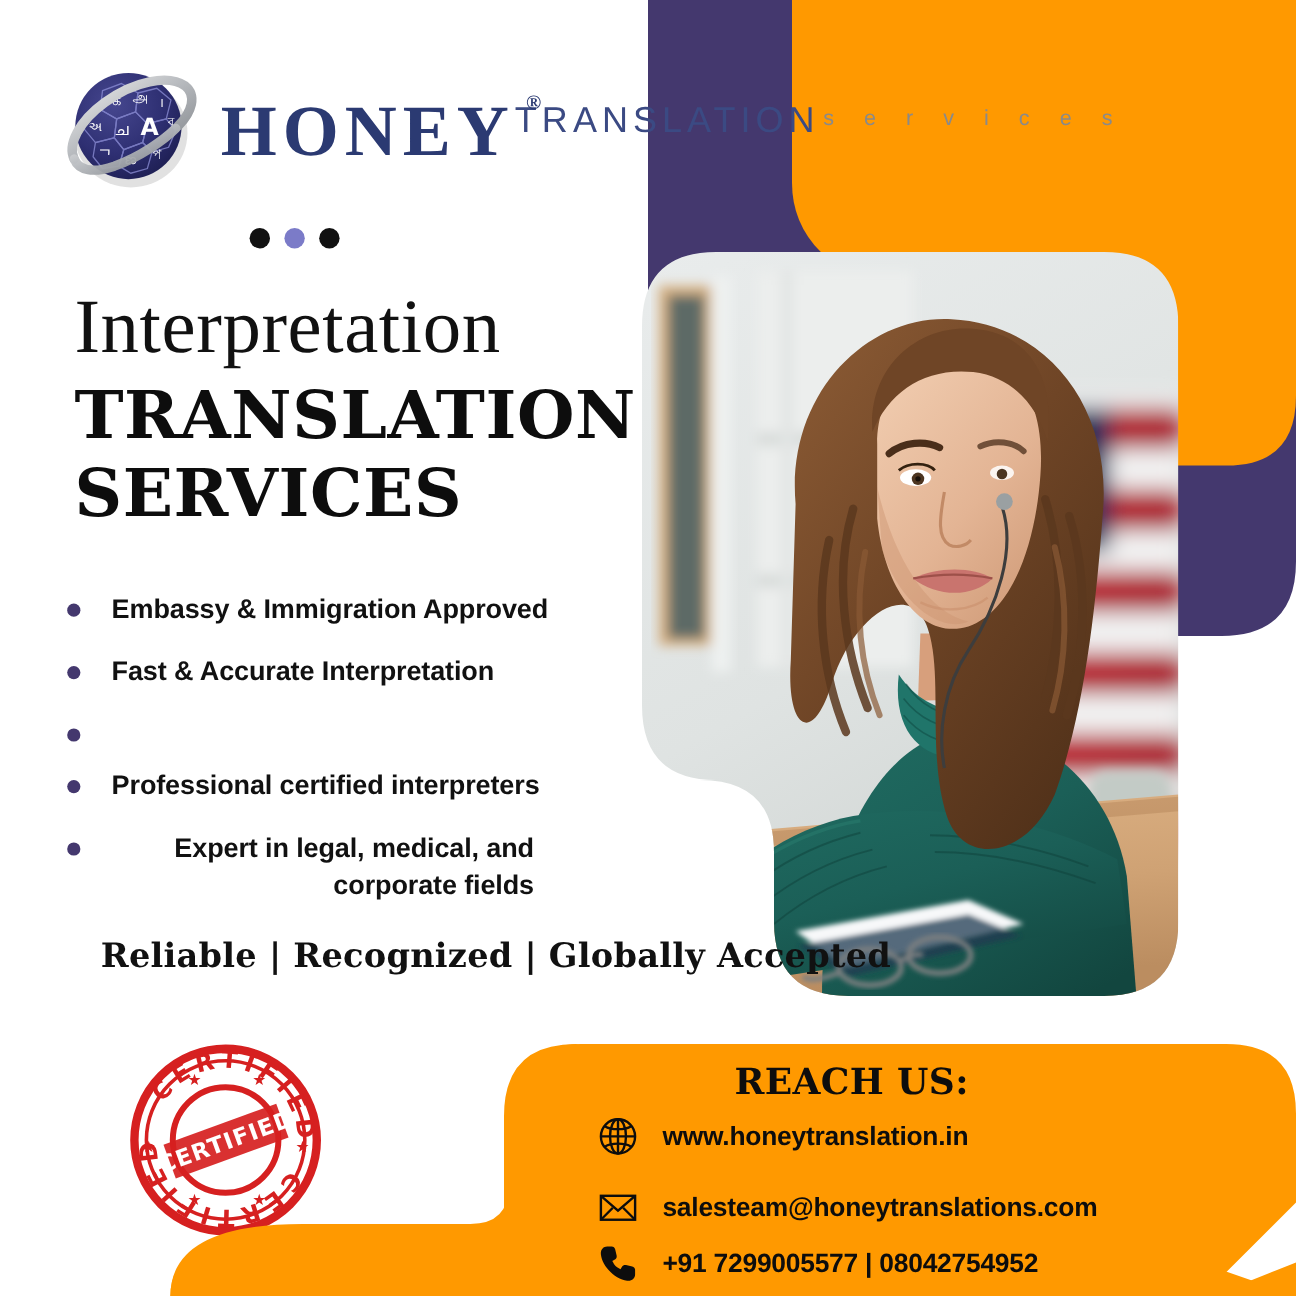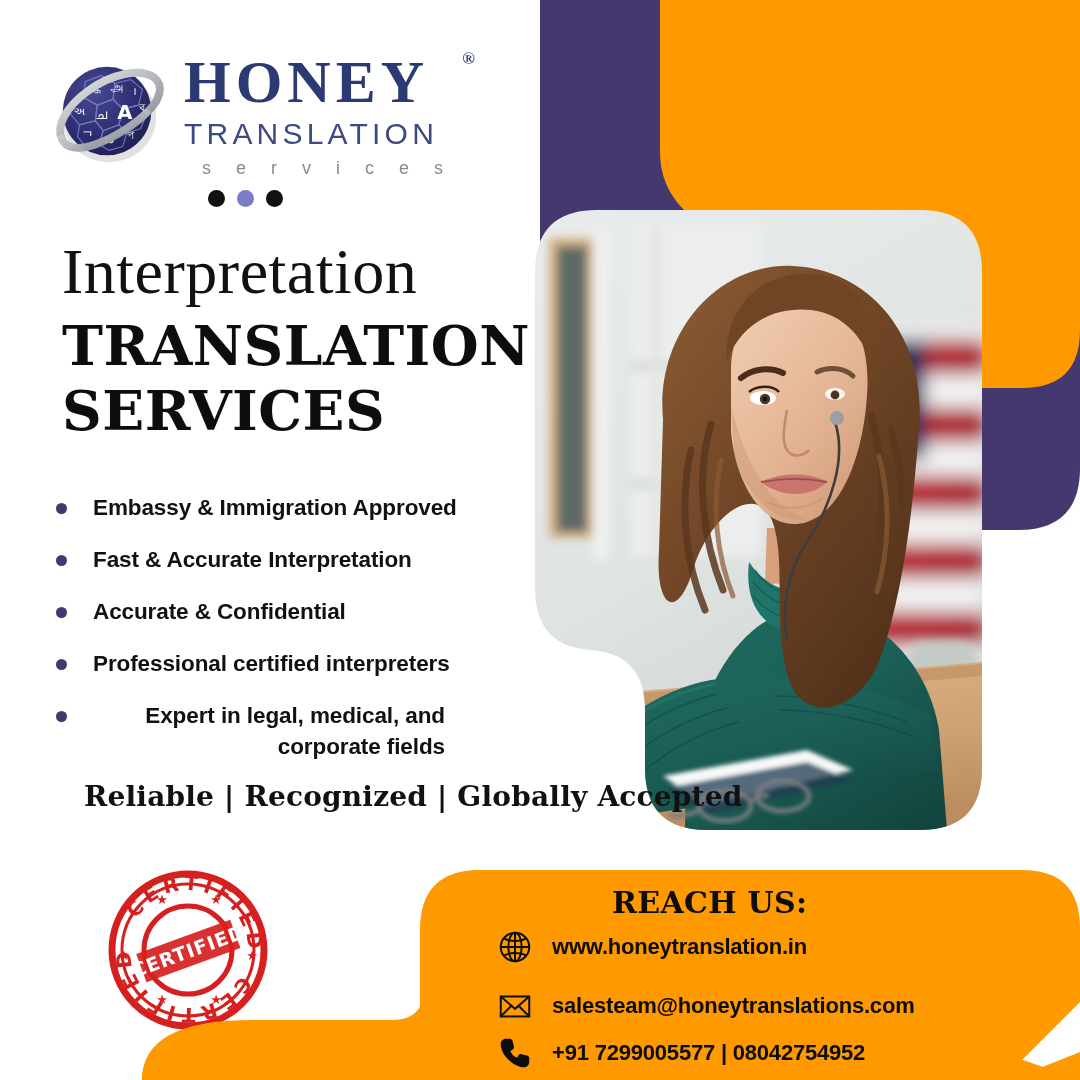--- a/index.html
+++ b/index.html
@@ -22,39 +22,39 @@
   .photo {
     position:absolute; inset:0; width:100%; height:100%;
   }
 
   
   .logo-row {
     position:absolute; left:52px; top:48px;
     display:flex; align-items:center; gap:14px;
   }
   .globe { width:118px; height:118px; flex:0 0 auto; }
-  .logo-text { display:flex; flex-direction:column; line-height:1; padding-top:4px; }
+  .logo-text { display:flex; line-height:1; padding-top:4px; }
   .logo-honey {
     font-family:"Liberation Serif", serif;
     font-size:60px; font-weight:700; letter-spacing:5px;
     color:#2b3a72; position:relative; display:inline-block;
   }
   .logo-reg {
     position:absolute; top:-2px; right:-22px;
     font-size:17px; font-weight:700; letter-spacing:0;
   }
   .logo-translation {
     font-family:"Liberation Sans", sans-serif;
     font-size:30px; font-weight:400; letter-spacing:4.2px;
     color:#3b4a83; margin-top:7px;
   }
   .logo-services {
     font-family:"Liberation Sans", sans-serif;
     font-size:18px; font-weight:400; letter-spacing:10px;
-    color:#8a8a8a; margin-top:10px; margin-left:18px;
+    color:#8a8a8a; margin-top:10px; margin-left:3px;
   }
 
   .dots { position:absolute; left:208px; top:190px; display:flex; gap:12px; }
   .dot { width:17px; height:17px; border-radius:50%; }
 
   
   .headline { position:absolute; left:62px; top:240px; }
   .h-script {
     font-family:"Liberation Serif", serif;
     font-size:64px; font-weight:400; color:#111111;
@@ -402,21 +402,20 @@
     <div class="b-item">
       <span class="b-dot"></span>
       <span class="b-text">Embassy &amp; Immigration Approved</span>
     </div>
     <div class="b-item">
       <span class="b-dot"></span>
       <span class="b-text">Fast &amp; Accurate Interpretation</span>
     </div>
     <div class="b-item">
       <span class="b-dot"></span>
-      <span class="b-text">Accurate &amp; Confidential</span>
     </div>
     <div class="b-item">
       <span class="b-dot"></span>
       <span class="b-text">Professional certified interpreters</span>
     </div>
     <div class="b-item">
       <span class="b-dot"></span>
       <span class="b-text" style="max-width:352px">Expert in legal, medical, and corporate fields</span>
     </div>
   </div>

